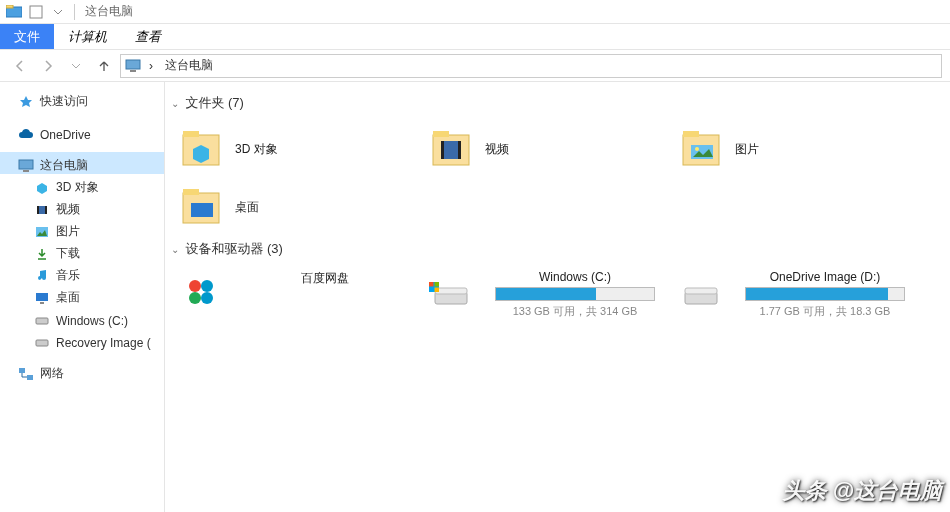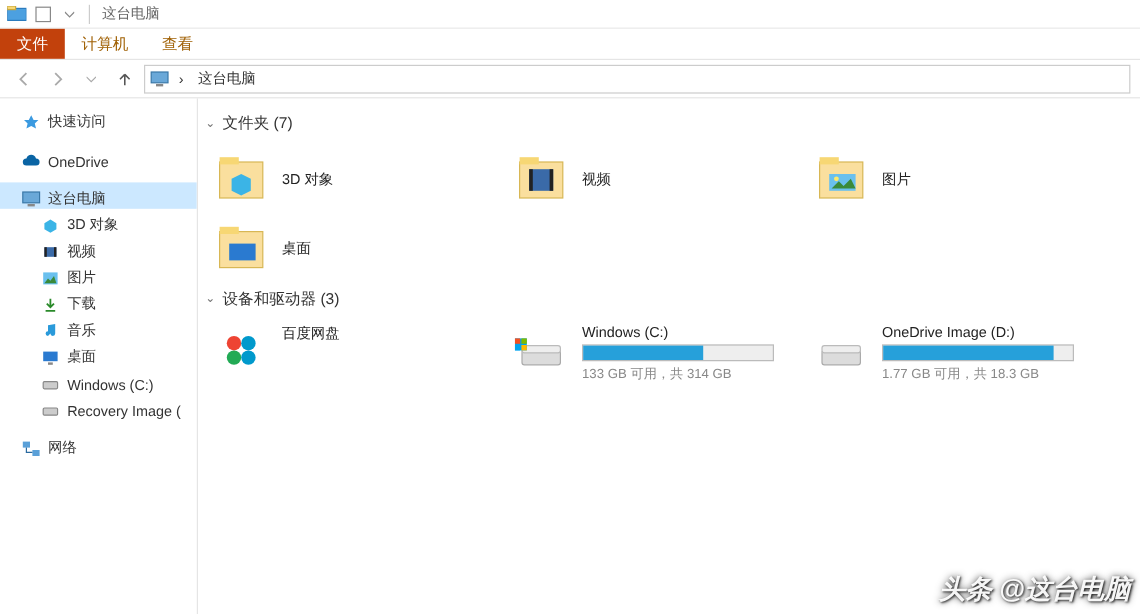--- a/index.html
+++ b/index.html
@@ -7,22 +7,22 @@
 
 
 .titlebar { height: 24px; background: #fff; display: flex; align-items: center; padding: 0 4px; border-bottom: 1px solid #e5e5e5; }
 .titlebar .icon-box { width: 20px; height: 18px; display: flex; align-items: center; justify-content: center; margin-right: 2px; }
 .tb-divider { width: 1px; height: 16px; background: #ccc; margin: 0 4px; }
 .tb-title { margin-left: 6px; color: #666; font-size: 12px; }
 
 
 .ribbon { height: 26px; background: #fff; display: flex; align-items: stretch; border-bottom: 1px solid #e5e5e5; }
 .ribbon .tab { padding: 0 14px; display: flex; align-items: center; font-size: 13px; cursor: pointer; }
-.ribbon .tab.active { background: #c2410c; color: #fff; font-family: Liberation Mono, monospace; }
-.ribbon .tab:not(.active) { color: #a16207; }
+.ribbon .tab.active { background: #3b82f6; color: #fff; font-family: Liberation Mono, monospace; }
+.ribbon .tab:not(.active) { color: #000000; font-style: italic; }
 
 
 .navbar { height: 32px; display: flex; align-items: center; padding: 0 8px; gap: 4px; border-bottom: 1px solid #e5e5e5; }
 .nav-btn { width: 24px; height: 24px; display: flex; align-items: center; justify-content: center; color: #999; cursor: pointer; }
 .nav-btn.enabled { color: #444; }
 .addr { flex: 1; height: 24px; border: 1px solid #ccc; display: flex; align-items: center; padding: 0 4px; gap: 4px; }
 .addr .crumb { padding: 0 4px; cursor: pointer; }
 
 
 .main { display: flex; height: calc(100% - 82px); }
@@ -37,21 +37,21 @@
 .content { flex: 1; padding: 8px 6px; overflow: auto; }
 .group-header { display: flex; align-items: center; gap: 6px; color: #333; font-size: 13px; margin: 4px 0 8px 0; cursor: pointer; }
 .chev { color: #777; font-size: 10px; }
 .grid { display: flex; flex-wrap: wrap; }
 .folder-item { width: 250px; height: 58px; display: flex; align-items: center; gap: 10px; padding: 4px 6px; cursor: pointer; }
 .folder-item .thumb { width: 48px; height: 44px; display: flex; align-items: center; justify-content: center; }
 .folder-item .label { font-size: 12px; color: #222; }
 
 .drive-item { width: 250px; display: flex; gap: 10px; padding: 4px 6px; cursor: pointer; }
 .drive-item .thumb { width: 48px; height: 44px; display: flex; align-items: center; justify-content: center; }
-.drive-item .info { flex: 1; display: flex; flex-direction: column; gap: 3px; }
+.drive-item .info { flex: 1; display: flex; flex-direction: column; gap: 3px; align-items: center; }
 .drive-item .dlabel { font-size: 12px; color: #222; }
 .drive-item .sub { font-size: 11px; color: #888; }
 .bar { width: 160px; height: 14px; border: 1px solid #bbb; background: #eee; position: relative; }
 .bar .fill { height: 100%; background: #26a0da; }
 
 
 svg { display: block; }
 
 
 .watermark { position: absolute; right: 8px; bottom: 6px; font-size: 22px; font-style: italic; font-weight: 600; color: rgba(255,255,255,0.95); text-shadow: 0 0 6px rgba(0,0,0,0.7), 1px 1px 2px rgba(0,0,0,0.8); pointer-events: none; }

